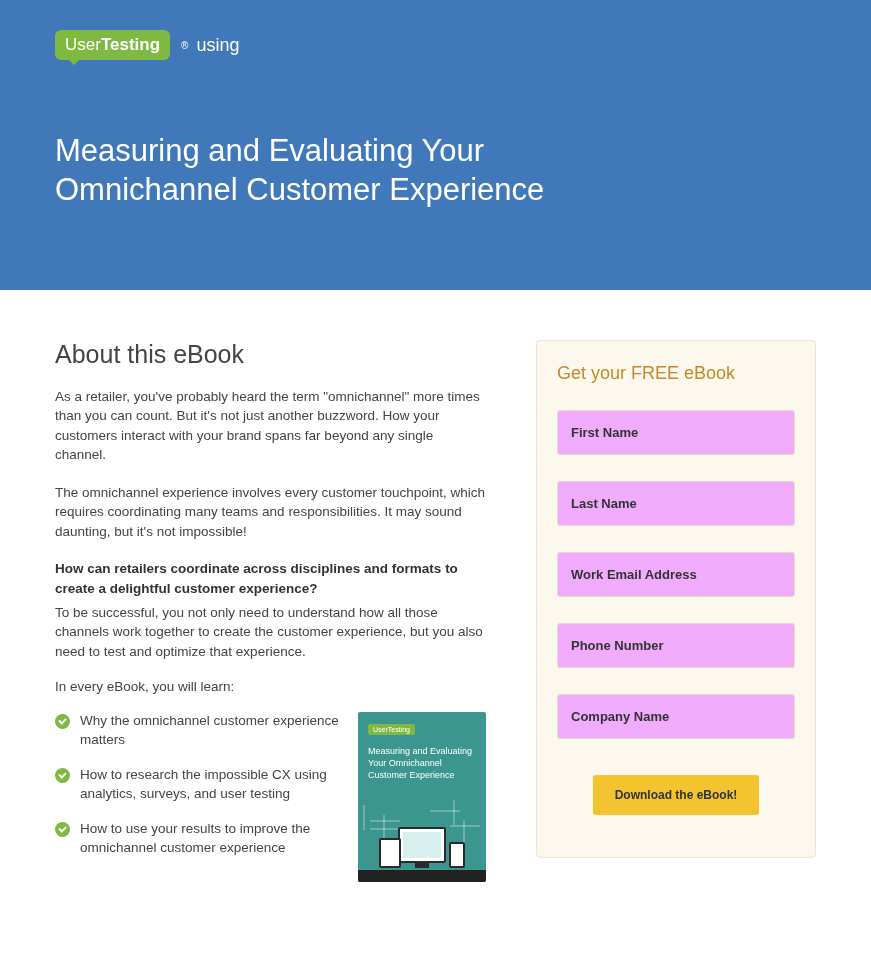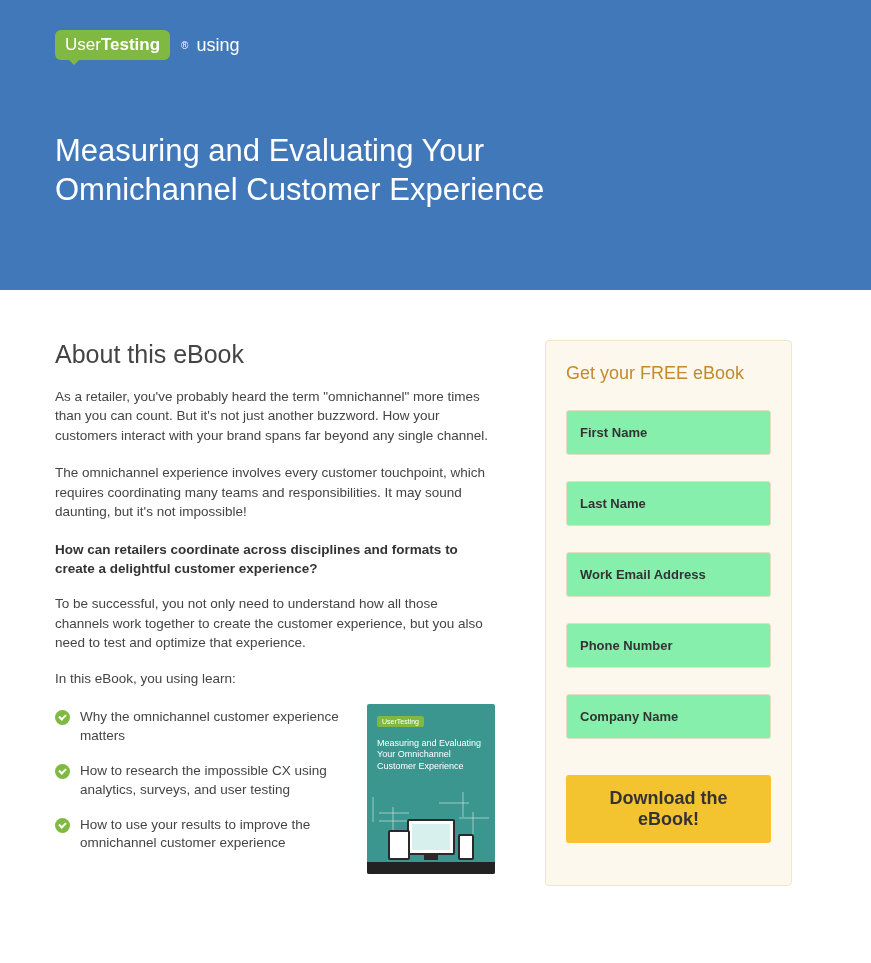--- a/index.html
+++ b/index.html
@@ -10,69 +10,69 @@
 .logo-badge::after { content: ""; position: absolute; bottom: -5px; left: 14px; border-left: 5px solid transparent; border-right: 5px solid transparent; border-top: 5px solid #7fb942; }
 .logo-user { font-weight: 400; margin-top: 12px; }
 .logo-testing { font-weight: 700; }
 .logo-trade { font-size: 10px; vertical-align: super; margin-left: 3px; }
 .logo-sub { font-size: 18px; font-weight: 400; color: #fff; }
 .hero-title { font-size: 31px; font-weight: 400; margin-top: 72px; line-height: 1.25; max-width: 520px; }
 .content { display: flex; padding: 50px 55px 70px; gap: 50px; align-items: flex-start; }
 .left { flex: 1; max-width: 440px; }
 .section-heading { font-size: 25px; font-weight: 400; color: #444; margin-bottom: 18px; }
 .para { font-size: 13.5px; line-height: 1.45; color: #444; margin-bottom: 18px; }
-.bold-para { font-size: 13.5px; font-weight: 700; line-height: 1.45; color: #333; margin-bottom: 15px; }
+.bold-para { font-size: 13.5px; font-weight: 700; line-height: 1.45; color: #333; margin-bottom: 4px; }
 .learn-intro { font-size: 13.5px; color: #444; margin-bottom: 18px; }
-.learn-row { display: flex; gap: 8px; align-items: center; }
+.learn-row { display: flex; gap: 8px; align-items: flex-start; }
 .learn-list { flex: 1; }
 .learn-item { display: flex; align-items: flex-start; gap: 10px; margin-bottom: 16px; }
 .check-icon { width: 15px; height: 15px; border-radius: 50%; background: #7fb942; flex-shrink: 0; margin-top: 2px; position: relative; }
 .check-icon::after { content: ""; position: absolute; left: 4px; top: 4px; width: 5px; height: 3px; border-left: 2px solid #fff; border-bottom: 2px solid #fff; transform: rotate(-45deg); }
 .learn-text { font-size: 13.5px; line-height: 1.4; color: #444; }
 .thumb { width: 128px; height: 170px; background: #3b9690; border-radius: 2px; flex-shrink: 0; position: relative; overflow: hidden; }
 .thumb-logo { position: absolute; top: 12px; left: 10px; background: #7fb942; color: #fff; font-size: 7px; padding: 2px 5px; border-radius: 2px; }
 .thumb-title { position: absolute; top: 34px; left: 10px; right: 10px; color: #fff; font-size: 9px; line-height: 1.3; }
 .thumb-art { position: absolute; bottom: 12px; left: 0; right: 0; height: 70px; }
 .thumb-footer { position: absolute; bottom: 0; left: 0; right: 0; height: 12px; background: #222; }
 .thumb-bg-lines { position: absolute; inset: 0; }
 .thumb-bg-lines::before, .thumb-bg-lines::after { content: ""; position: absolute; background: rgba(255,255,255,0.25); }
 .thumb-bg-lines::before { left: 12px; top: 20px; width: 30px; height: 2px; box-shadow: 0 8px 0 rgba(255,255,255,0.25), 60px -10px 0 rgba(255,255,255,0.25), 80px 5px 0 rgba(255,255,255,0.25); }
 .thumb-bg-lines::after { left: 5px; top: 5px; width: 2px; height: 25px; box-shadow: 20px 10px 0 rgba(255,255,255,0.25), 90px -5px 0 rgba(255,255,255,0.25), 100px 15px 0 rgba(255,255,255,0.25); }
 .devices { position: absolute; bottom: 2px; left: 50%; transform: translateX(-50%); width: 90px; height: 50px; }
 .monitor { position: absolute; left: 50%; transform: translateX(-50%); bottom: 5px; width: 48px; height: 36px; background: #fff; border: 2px solid #2a2a2a; border-radius: 2px; }
 .monitor::after { content: ""; position: absolute; bottom: -7px; left: 50%; transform: translateX(-50%); width: 14px; height: 5px; background: #2a2a2a; }
 .monitor-screen { position: absolute; inset: 3px; background: #d8f0ed; }
 .tablet { position: absolute; left: 2px; bottom: 0; width: 22px; height: 30px; background: #fff; border: 2px solid #2a2a2a; border-radius: 2px; }
 .phone { position: absolute; right: 2px; bottom: 0; width: 16px; height: 26px; background: #fff; border: 2px solid #2a2a2a; border-radius: 2px; }
-.right { width: 247px; background: #fdf8ed; border: 1px solid #f0e6cc; border-radius: 4px; padding: 22px 20px 30px; }
+.right { width: 280px; background: #fdf8ed; border: 1px solid #f0e6cc; border-radius: 4px; padding: 22px 20px 30px; }
 .form-heading { color: #c38a2a; font-size: 18px; font-weight: 500; margin-bottom: 26px; }
-.form-field { width: 100%; background: #86efac; border: 1px solid #e8dcc0; border-radius: 3px; padding: 14px 13px; font-size: 13px; color: #333; margin-bottom: 26px; font-family: inherit; }
+.form-field { width: 100%; background: #f0abfc; border: 1px solid #e8dcc0; border-radius: 3px; padding: 14px 13px; font-size: 13px; color: #333; margin-bottom: 26px; font-family: inherit; }
 .form-field::placeholder { color: #333; font-weight: 600; }
-.submit-btn { display: block; margin: 10px auto 12px; background: #f4c430; border: none; border-radius: 3px; padding: 13px 22px; font-size: 18px; font-weight: 600; color: #333; cursor: pointer; font-family: inherit; }
+.submit-btn { display: block; margin: 10px auto 12px; background: #f4c430; border: none; border-radius: 3px; padding: 13px 22px; font-size: 12px; font-weight: 600; color: #333; cursor: pointer; font-family: inherit; }
 </style>
 </head>
 <body>
 
 <div class="hero">
   <div class="logo-row">
     <span class="logo-badge"><span class="logo-user">User</span><span class="logo-testing">Testing</span></span>
       <span class="logo-trade">®</span>
     <span class="logo-sub">using</span>
   </div>
   <h1 class="hero-title">Measuring and Evaluating Your Omnichannel Customer Experience</h1>
 </div>
 
 <div class="content">
   <div class="left">
     <h2 class="section-heading">About this eBook</h2>
     <p class="para">As a retailer, you've probably heard the term "omnichannel" more times than you can count. But it's not just another buzzword. How your customers interact with your brand spans far beyond any single channel.</p>
     <p class="para">The omnichannel experience involves every customer touchpoint, which requires coordinating many teams and responsibilities. It may sound daunting, but it's not impossible!</p>
     <p class="bold-para">How can retailers coordinate across disciplines and formats to create a delightful customer experience?</p>
     <p class="para">To be successful, you not only need to understand how all those channels work together to create the customer experience, but you also need to test and optimize that experience.</p>
-    <p class="learn-intro">In this eBook, you using learn:</p>
+    <p class="learn-intro">In every eBook, you will learn:</p>
     <div class="learn-row">
       <div class="learn-list">
         <div class="learn-item">
           <span class="check-icon"></span>
           <span class="learn-text">Why the omnichannel customer experience matters</span>
         </div>
         <div class="learn-item">
           <span class="check-icon"></span>
           <span class="learn-text">How to research the impossible CX using analytics, surveys, and user testing</span>
         </div>

